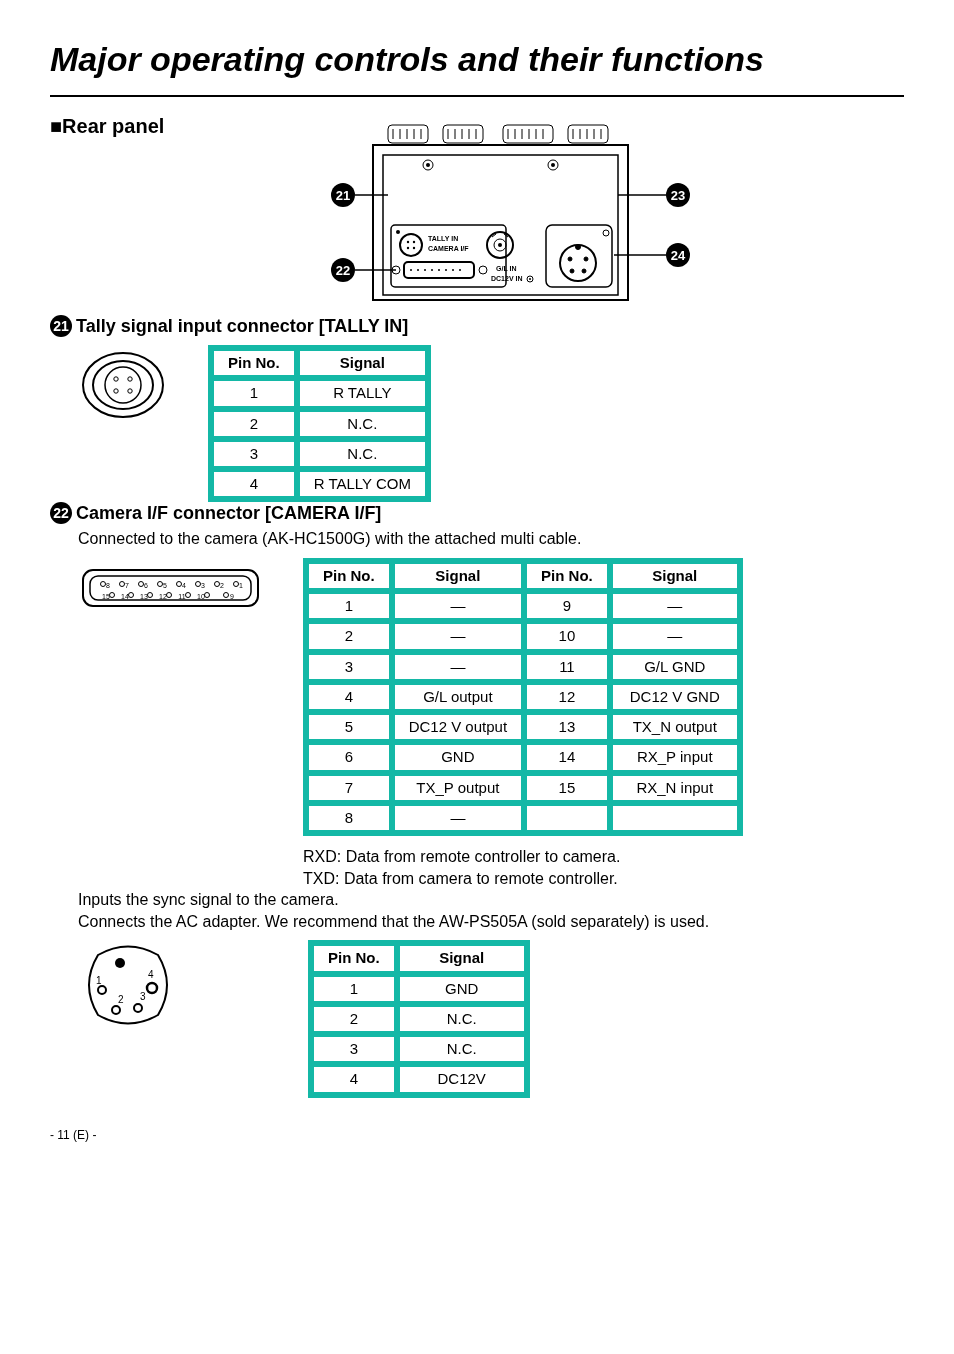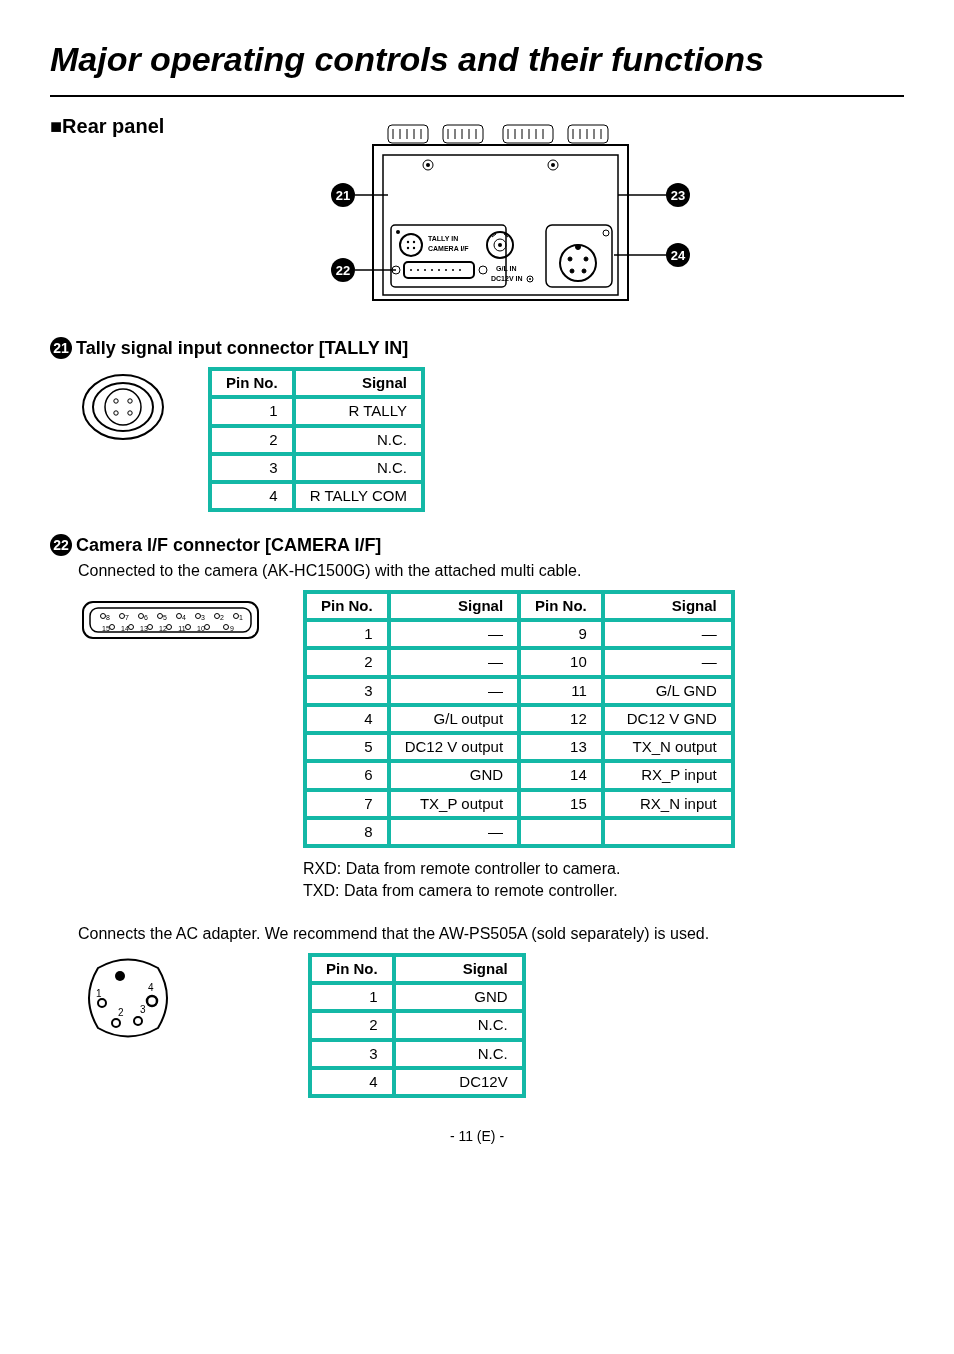--- a/index.html
+++ b/index.html
@@ -31,21 +31,20 @@
     align-items: flex-start;
     gap: 8px;
   }
   .rear-diagram {
     position: relative;
     width: 520px;
     height: 200px;
     margin: 0 auto;
   }
   .item {
-    margin-top: 22px;
   }
   .item-heading {
     font-size: 18px;
     font-weight: bold;
     margin-bottom: 4px;
   }
   .bubble {
     display: inline-block;
     width: 22px;
     height: 22px;
@@ -69,36 +68,35 @@
     display: flex;
     align-items: flex-start;
     gap: 40px;
     margin-top: 8px;
   }
   table.pin-table {
     border-collapse: collapse;
     font-size: 15px;
   }
   table.pin-table th, table.pin-table td {
-    border: 4px solid #14b8a6;
+    border: 6px solid #14b8a6;
     padding: 2px 14px;
-    text-align: right;
+    text-align: center;
   }
   table.pin-table th {
     font-weight: bold;
   }
   .note {
     margin-top: 10px;
     font-size: 16px;
     margin-left: 0;
   }
   .page-num {
-    text-align: center;
     margin-top: 30px;
-    font-size: 14px;
+    font-size: 12px;
   }
 </style>
 </head>
 <body>
 
 <div class="page-title">Major operating controls and their functions</div>
 <hr class="title-rule">
 
 <div class="rear-block">
   <div class="section-head">
@@ -343,20 +341,21 @@
       </table>
     </div>
     <div class="note" style="margin-left:225px;">
       <div>RXD: Data from remote controller to camera.</div>
       <div>TXD: Data from camera to remote controller.</div>
     </div>
   </div>
 </div>
 
 <div class="item">
+  <div class="item-body">Inputs the sync signal to the camera.</div>
 </div>
 
 <div class="item">
   <div class="item-body">
     <div>Connects the AC adapter. We recommend that the AW-PS505A (sold separately) is used.</div>
     <div class="diagram-and-table">
       <div>
         <svg width="100" height="90" viewBox="0 0 100 90">
           <path d="M20 15 Q50 -2 80 15 Q98 45 80 75 Q50 92 20 75 Q2 45 20 15 Z" fill="none" stroke="#000" stroke-width="2"></path>
           <circle cx="42" cy="23" r="5" fill="#000"></circle>

